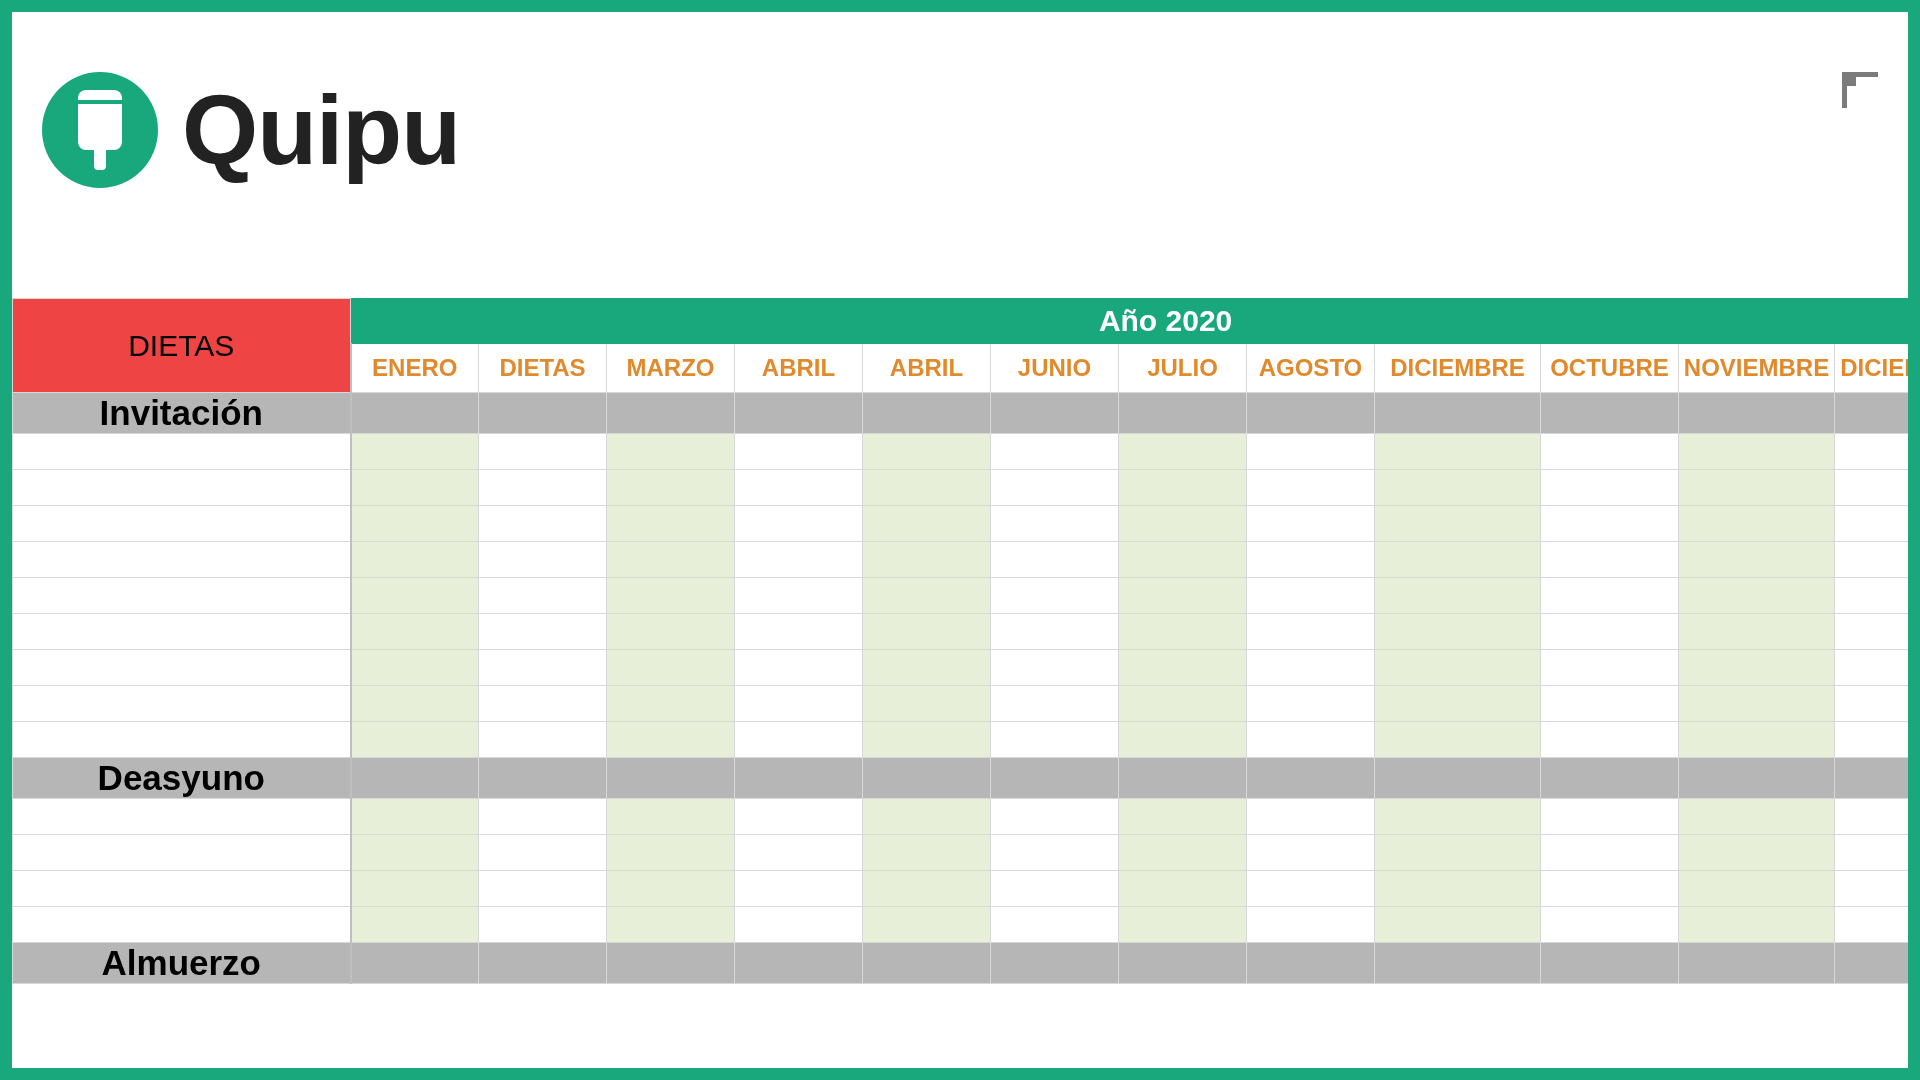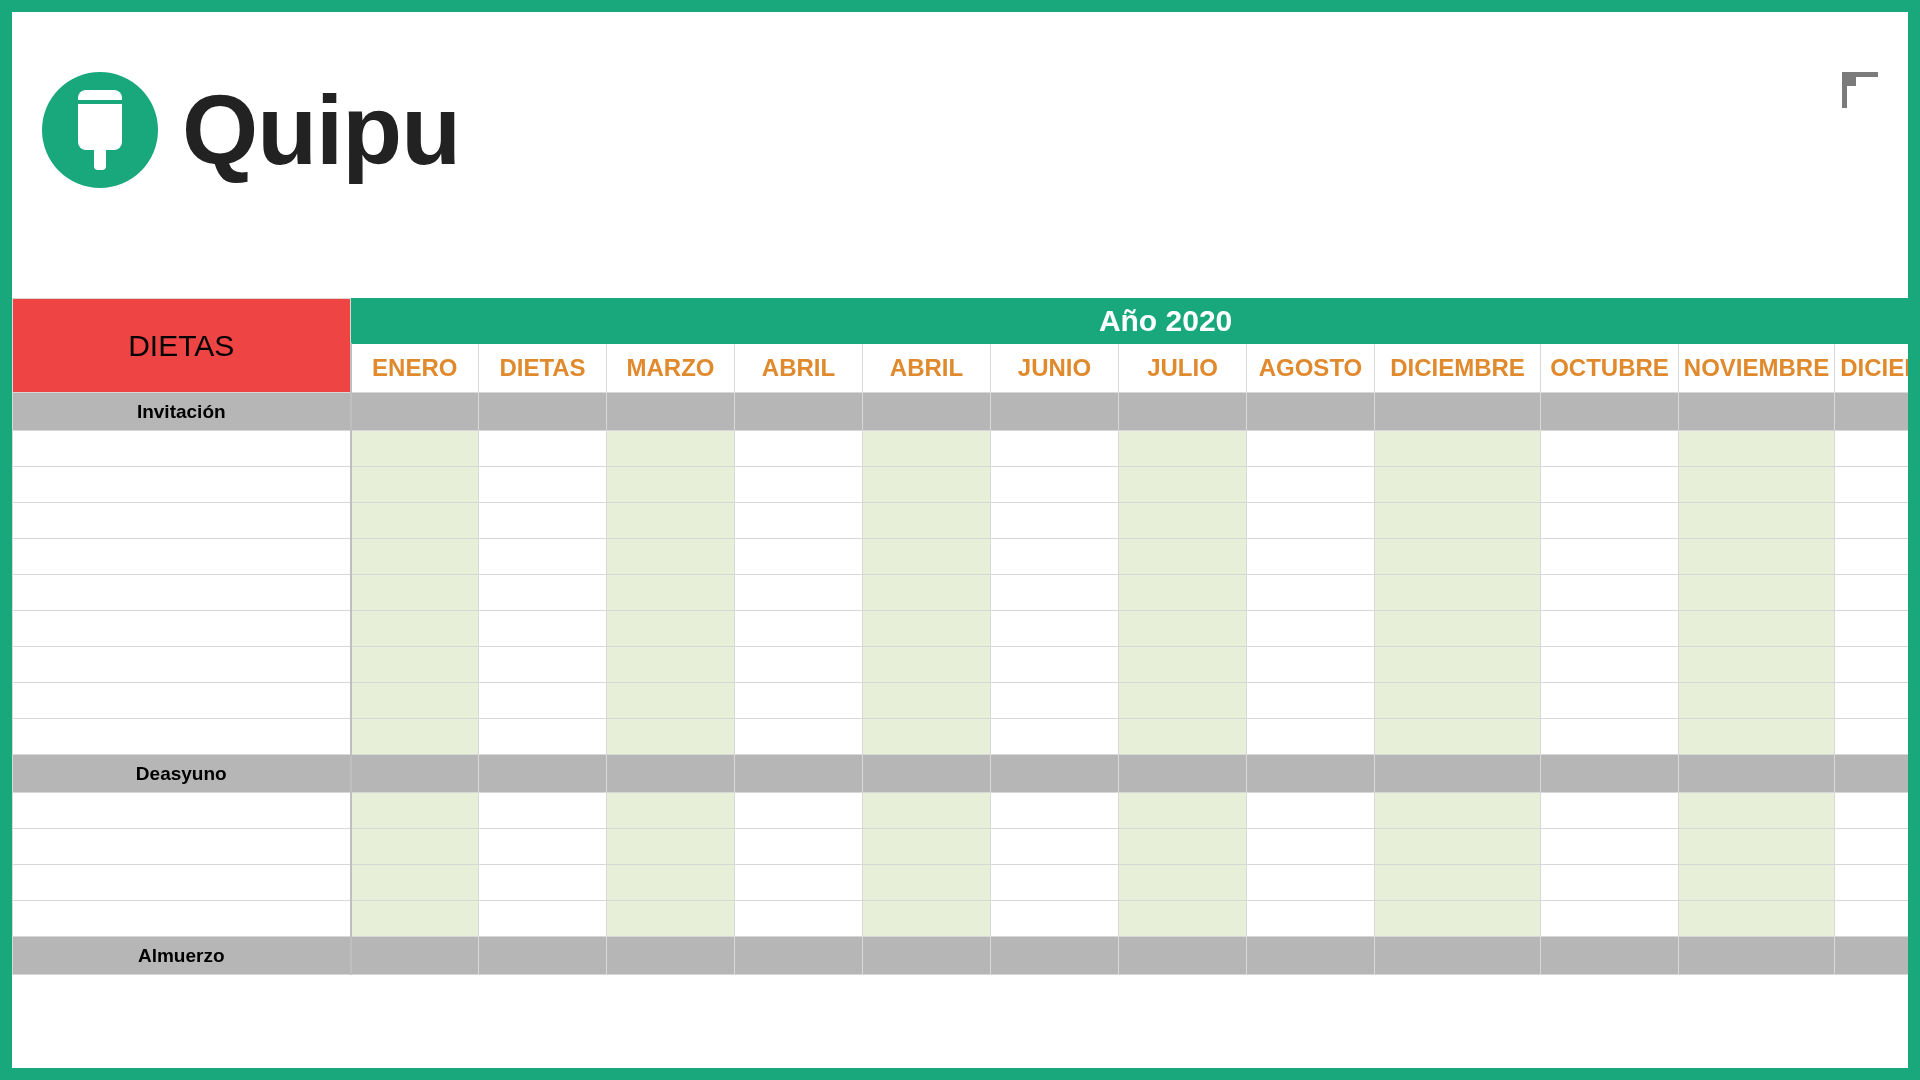--- a/index.html
+++ b/index.html
@@ -126,21 +126,21 @@
   }
 
   
   tr.section td {
     background:var(--gray-band);
     height:38px;
   }
   tr.section td.section-label {
     font-weight:700;
     color:#000;
-    font-size:19px;
+    font-size:35px;
     text-align:center;
   }
 
   
   td.lbl {
     background:#fff;
     text-align:center;
     font-size:26px;
   }
   td.data {

